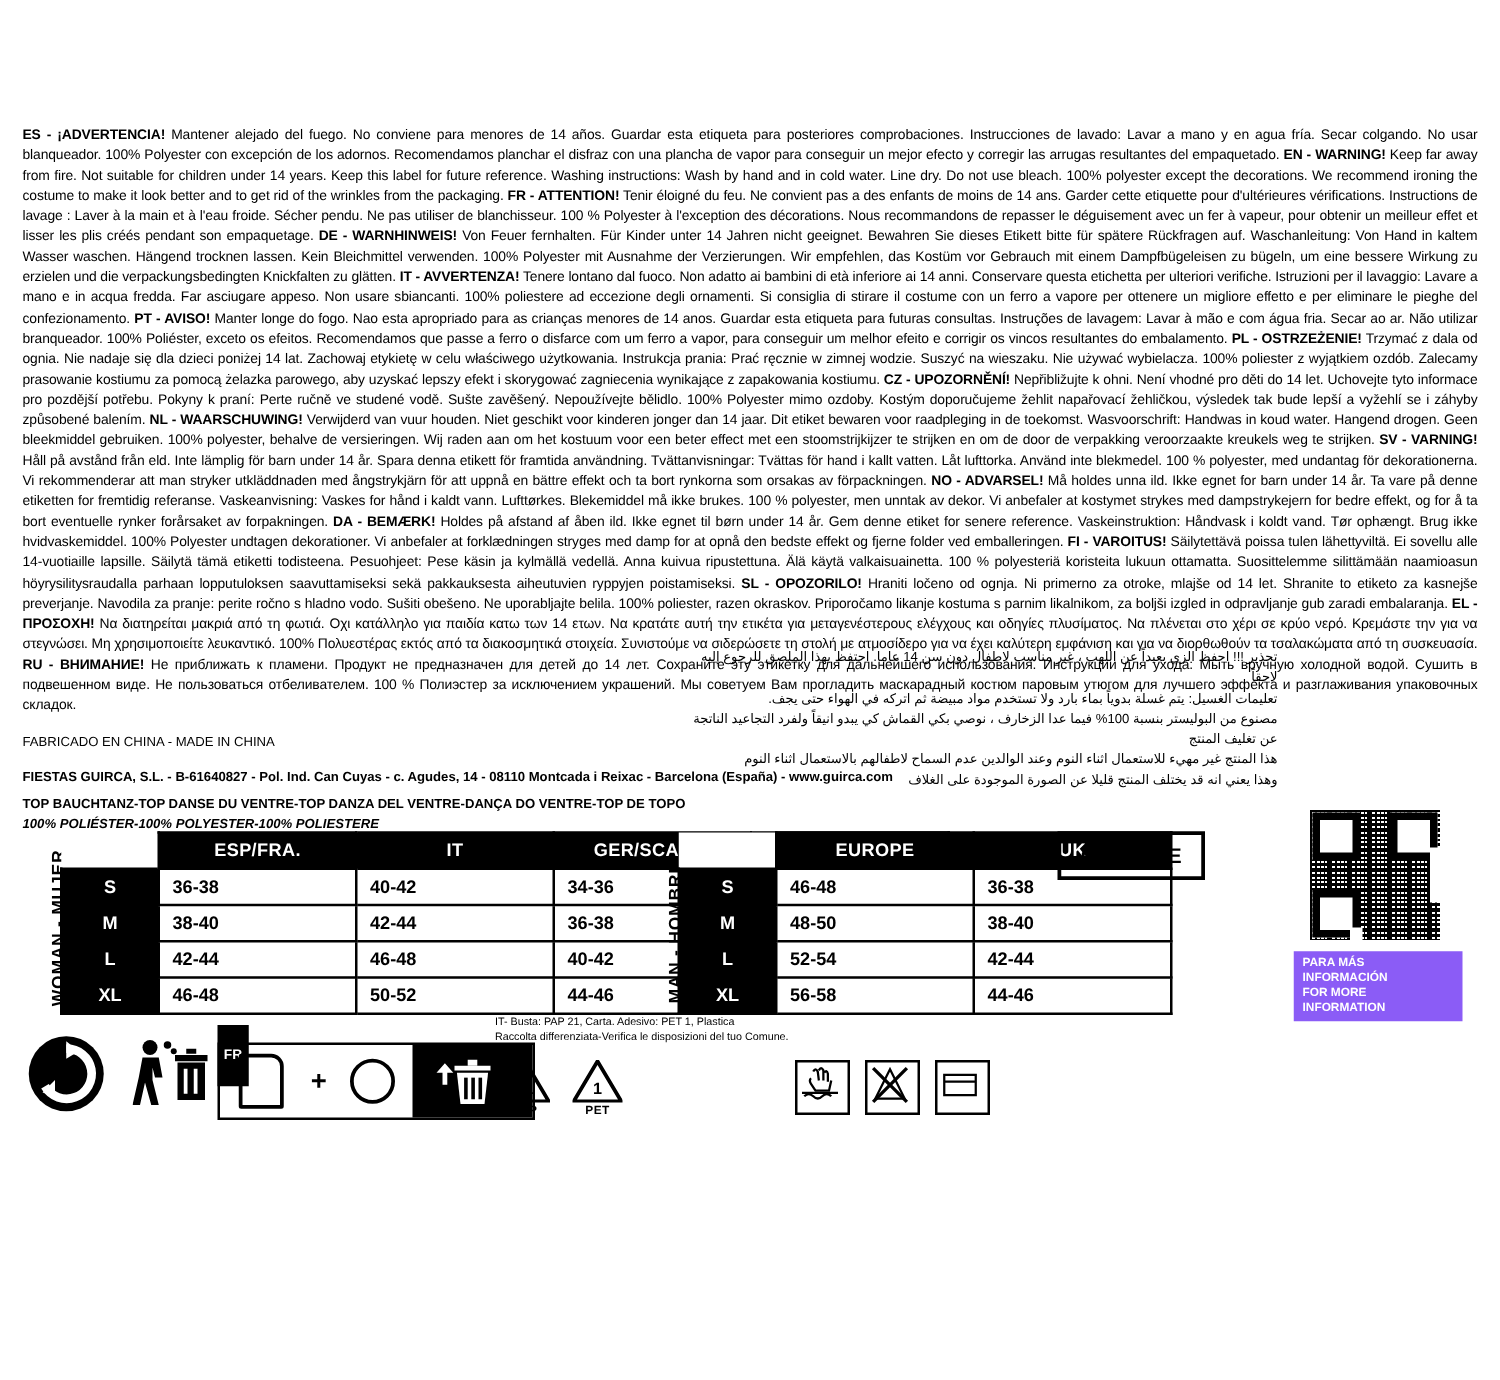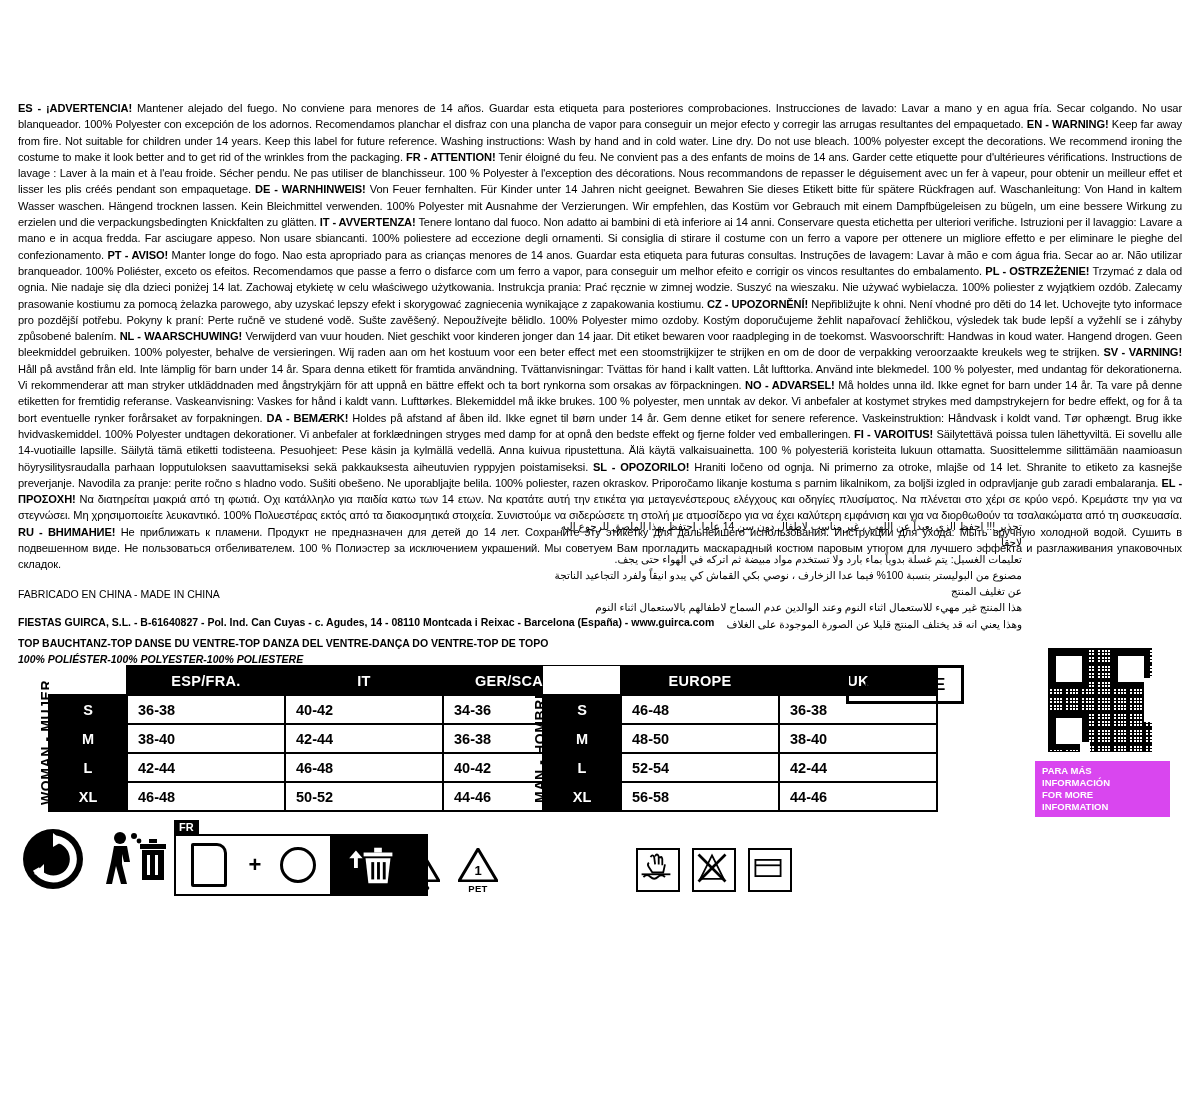--- a/index.html
+++ b/index.html
@@ -170,21 +170,21 @@
   }
   .qr .f1 { left: 2px; top: 2px; }
   .qr .f2 { right: 2px; top: 2px; }
   .qr .f3 { left: 2px; bottom: 2px; }
   .qr .qz { position:absolute; background:#fff; }
   .qr .qz-r { right:0; top:30px; width:8px; height:44px;}
   .qr .qz-b { left:32px; bottom:0; width:10px; height:10px;}
 
   .qr-caption {
     margin-top: 7px;
-    background: #d946ef;
+    background: #8b5cf6;
     color: #fff;
     font-size: 9.5px;
     font-weight: bold;
     line-height: 1.25;
     padding: 4px 16px;
     width: 112px;
     margin-left: auto;
     margin-right: auto;
     text-align: left;
     padding-left: 7px;
@@ -219,21 +219,21 @@
     width: 250px;
     height: 72px;
   }
   .fr-tag {
     position: absolute;
     left: 0; top: 0;
     background: #000;
     color: #fff;
     font-size: 11px;
     font-weight: bold;
-    padding: 1px 5px;
+    padding: 18px 5px;
     line-height: 1.2;
   }
   .fr-panel {
     position: absolute;
     left: 0; top: 14px;
     width: 250px;
     height: 58px;
     border: 2px solid #000;
     display: flex;
     align-items: center;
@@ -479,20 +479,24 @@
             <path d="M32 18 h26 l-3 26 h-20 z" fill="#fff"></path>
             <rect x="38" y="22" width="3" height="18" fill="#000"></rect>
             <rect x="44" y="22" width="3" height="18" fill="#000"></rect>
             <rect x="50" y="22" width="3" height="18" fill="#000"></rect>
             <path d="M22 10 l-7 8 h5 v10 h4 v-10 h5 z" fill="#fff"></path>
           </svg>
         </div>
       </div>
     </div>
 
+    <div class="it-note">
+      <div>IT- Busta: PAP 21, Carta. Adesivo: PET 1, Plastica</div>
+      <div>Raccolta differenziata-Verifica le disposizioni del tuo Comune.</div>
+    </div>
 
     <div class="pap-pet">
       <div class="tri-wrap t1">
         <div class="tri">
           <svg viewBox="0 0 40 34" width="40" height="34" aria-hidden="true">
             <polygon points="20,1 39,33 1,33" fill="none" stroke="#000" stroke-width="3"></polygon>
             <text x="20" y="27" font-size="13" font-family="Liberation Sans, sans-serif" font-weight="bold" text-anchor="middle" fill="#000">21</text>
           </svg>
         </div>
         <div class="tri-label">PAP</div>

